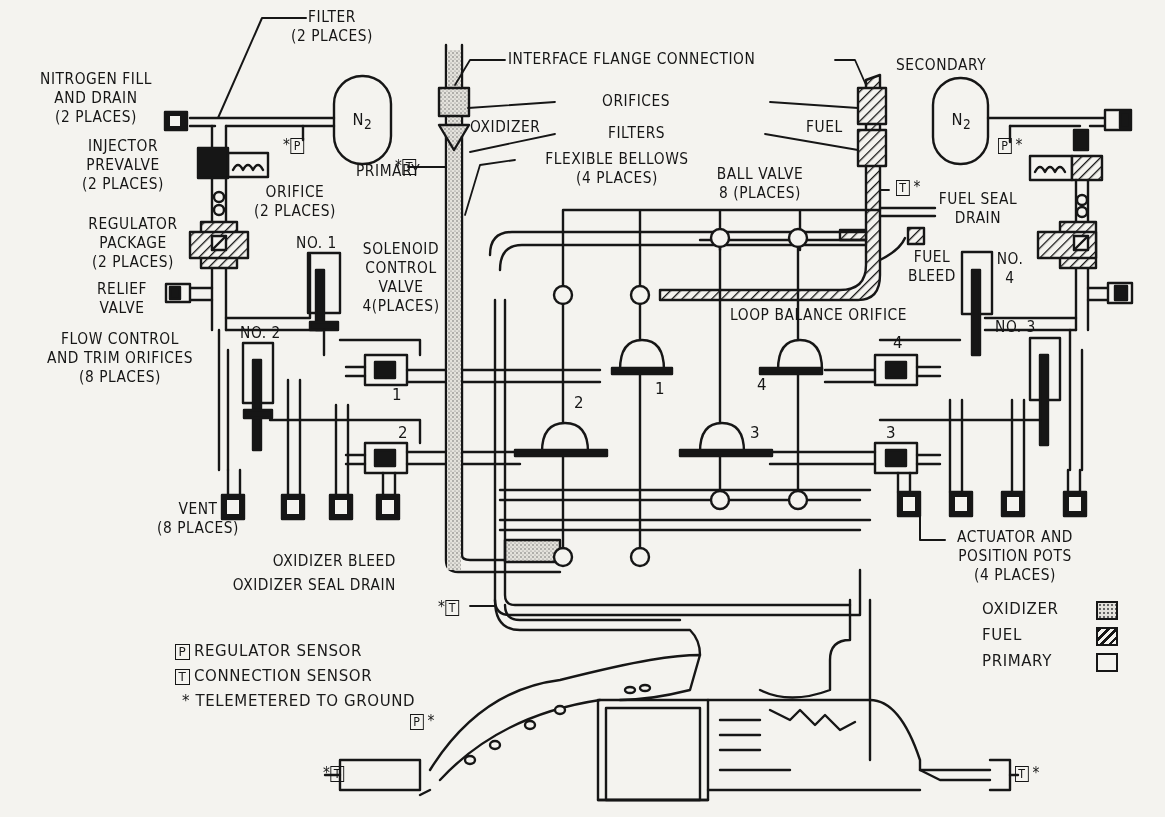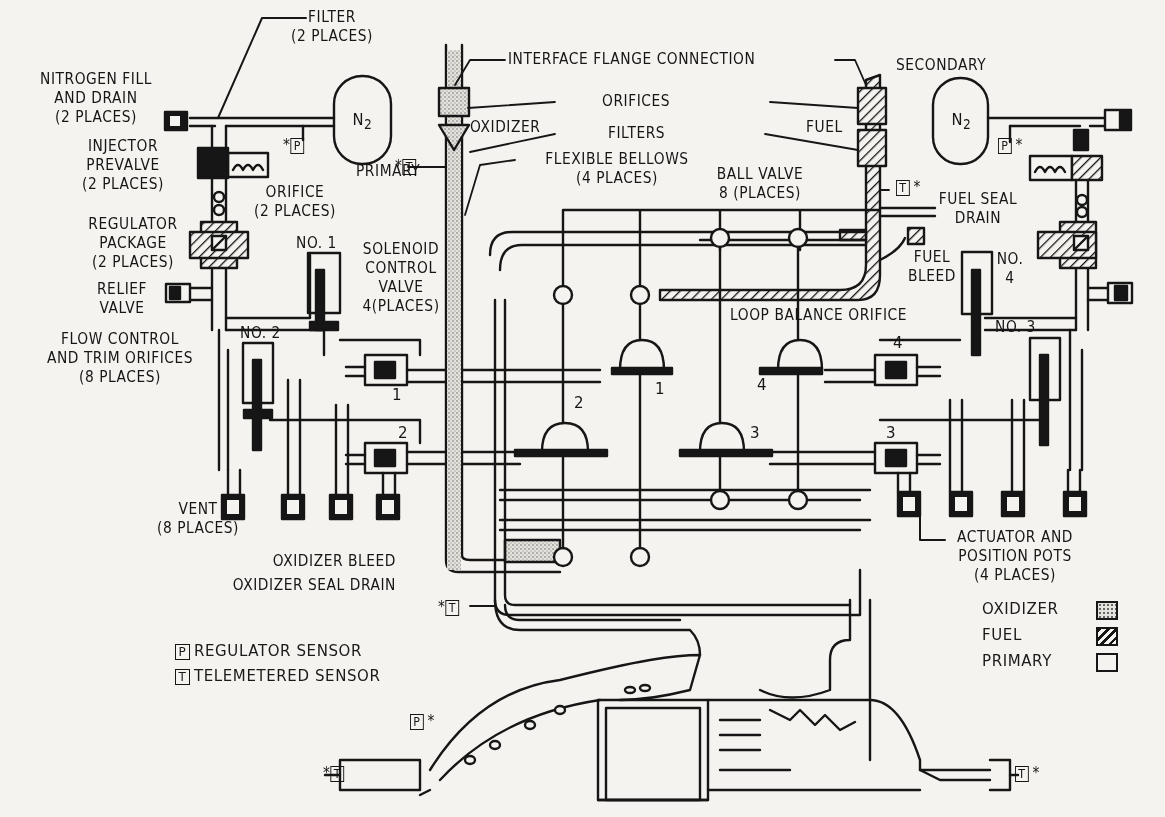--- a/index.html
+++ b/index.html
@@ -378,21 +378,22 @@
 <div class="lbl l" style="left:283px;top:136px;"><span>*</span><span class="box">P</span></div>
 <div class="lbl l" style="left:395px;top:157px;"><span>*</span><span class="box">T</span></div>
 <div class="lbl l" style="left:998px;top:136px;"><span class="box">P</span><span>*</span></div>
 <div class="lbl l" style="left:896px;top:178px;"><span class="box">T</span><span>*</span></div>
 <div class="lbl l" style="left:438px;top:598px;"><span>*</span><span class="box">T</span></div>
 <div class="lbl l" style="left:410px;top:712px;"><span class="box">P</span><span>*</span></div>
 <div class="lbl l" style="left:323px;top:764px;"><span>*</span><span class="box">T</span></div>
 <div class="lbl l" style="left:1015px;top:764px;"><span class="box">T</span><span>*</span></div>
 
 <div class="legend-row" style="left:175px;top:642px;"><span class="box">P</span><span>REGULATOR SENSOR</span></div>
-<div class="legend-row" style="left:175px;top:667px;"><span class="box">T</span><span>TELEMETERED SENSOR</span></div>
+<div class="legend-row" style="left:175px;top:667px;"><span class="box">T</span><span>CONNECTION SENSOR</span></div>
+<div class="legend-row" style="left:182px;top:692px;"><span>*</span> <span>TELEMETERED TO GROUND</span></div>
 
 <div class="legend-row" style="left:982px;top:600px;">OXIDIZER</div>
 <div class="swatch" style="left:1096px;top:601px;background:#e4e2dc;background-image:radial-gradient(#666 0.8px, transparent 0.9px);background-size:4px 4px;"></div>
 <div class="legend-row" style="left:982px;top:626px;">FUEL</div>
 <div class="swatch" style="left:1096px;top:627px;background:repeating-linear-gradient(135deg,#161616 0 2.5px,#f4f3ef 2.5px 6px);"></div>
 <div class="legend-row" style="left:982px;top:652px;">PRIMARY</div>
 <div class="swatch" style="left:1096px;top:653px;background:#f4f3ef;"></div>
 
 </div>
 

